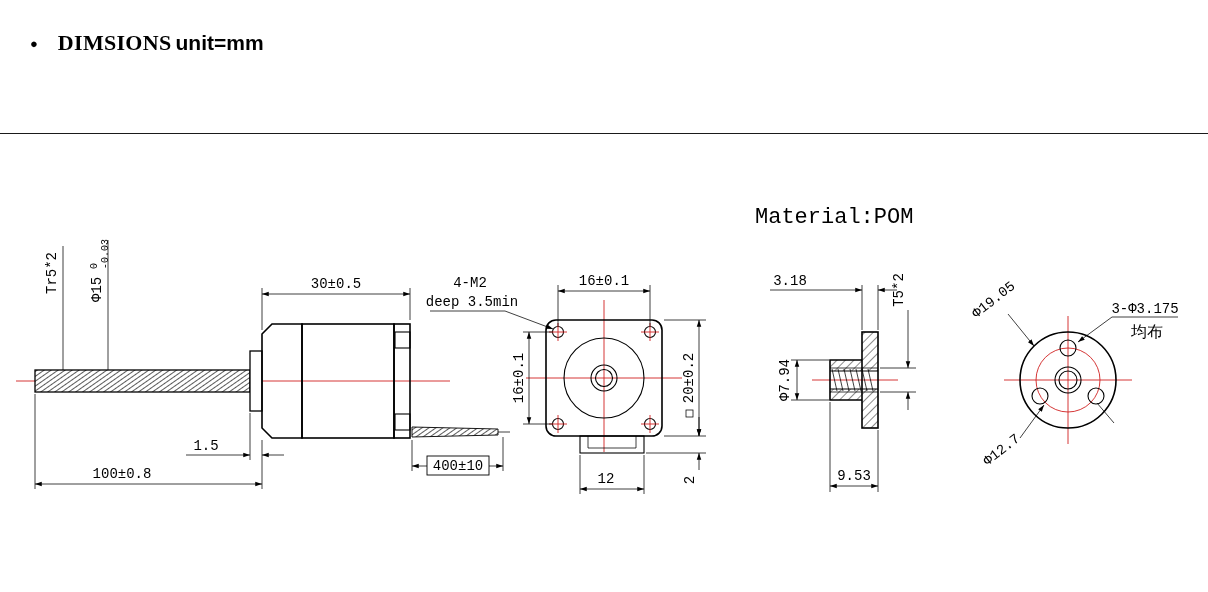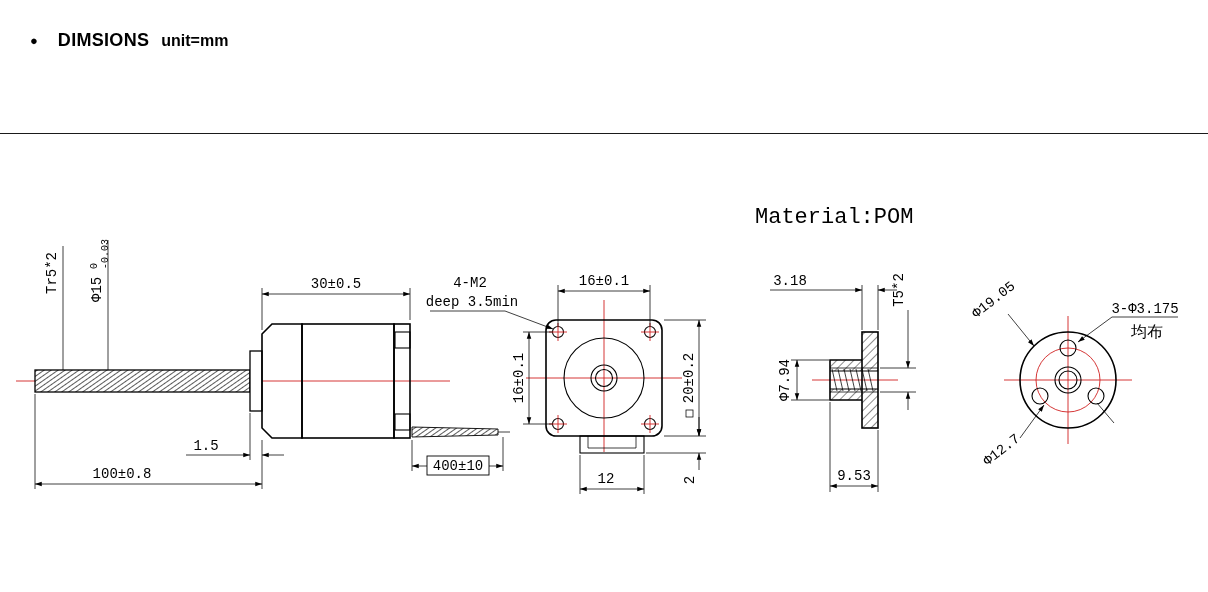--- a/index.html
+++ b/index.html
@@ -1,21 +1,21 @@
 <!DOCTYPE html>
 <html><head>
 <meta charset="utf-8">
 <style>
   html,body{margin:0;padding:0;background:#fff;}
   .page{position:relative;width:1208px;height:592px;background:#fff;overflow:hidden;
         font-family:"Liberation Sans",sans-serif;}
   .header{position:absolute;top:30px;left:30px;display:flex;align-items:center;color:#000;}
   .bullet{font-size:13px;line-height:13px;margin-right:20px;}
-  .title{font-weight:bold;font-size:18px;letter-spacing:0.3px;}
-  .unit{font-weight:bold;font-size:16px;margin-left:12px;}
+  .title{font-weight:bold;font-size:22px;letter-spacing:0.3px;font-family:Liberation Serif, serif;}
+  .unit{font-weight:bold;font-size:21px;margin-left:4px;}
   .divider{position:absolute;top:133px;left:0;width:1208px;border-top:1.4px solid #1a1a1a;}
   svg.drawing{position:absolute;top:133px;left:0;}
   svg text{font-family:"Liberation Mono",monospace;font-size:14px;fill:#000;}
   svg text.dimsmall{font-size:10px;}
   svg text.material{font-size:22px;}
   svg text.cjk{font-size:16px;}
   .ol{fill:none;stroke:#000;stroke-width:1.6;}
   .ol2{fill:none;stroke:#000;stroke-width:1.1;}
   .thin{fill:none;stroke:#000;stroke-width:0.75;}
   .cl{fill:none;stroke:#d02020;stroke-width:0.9;}

